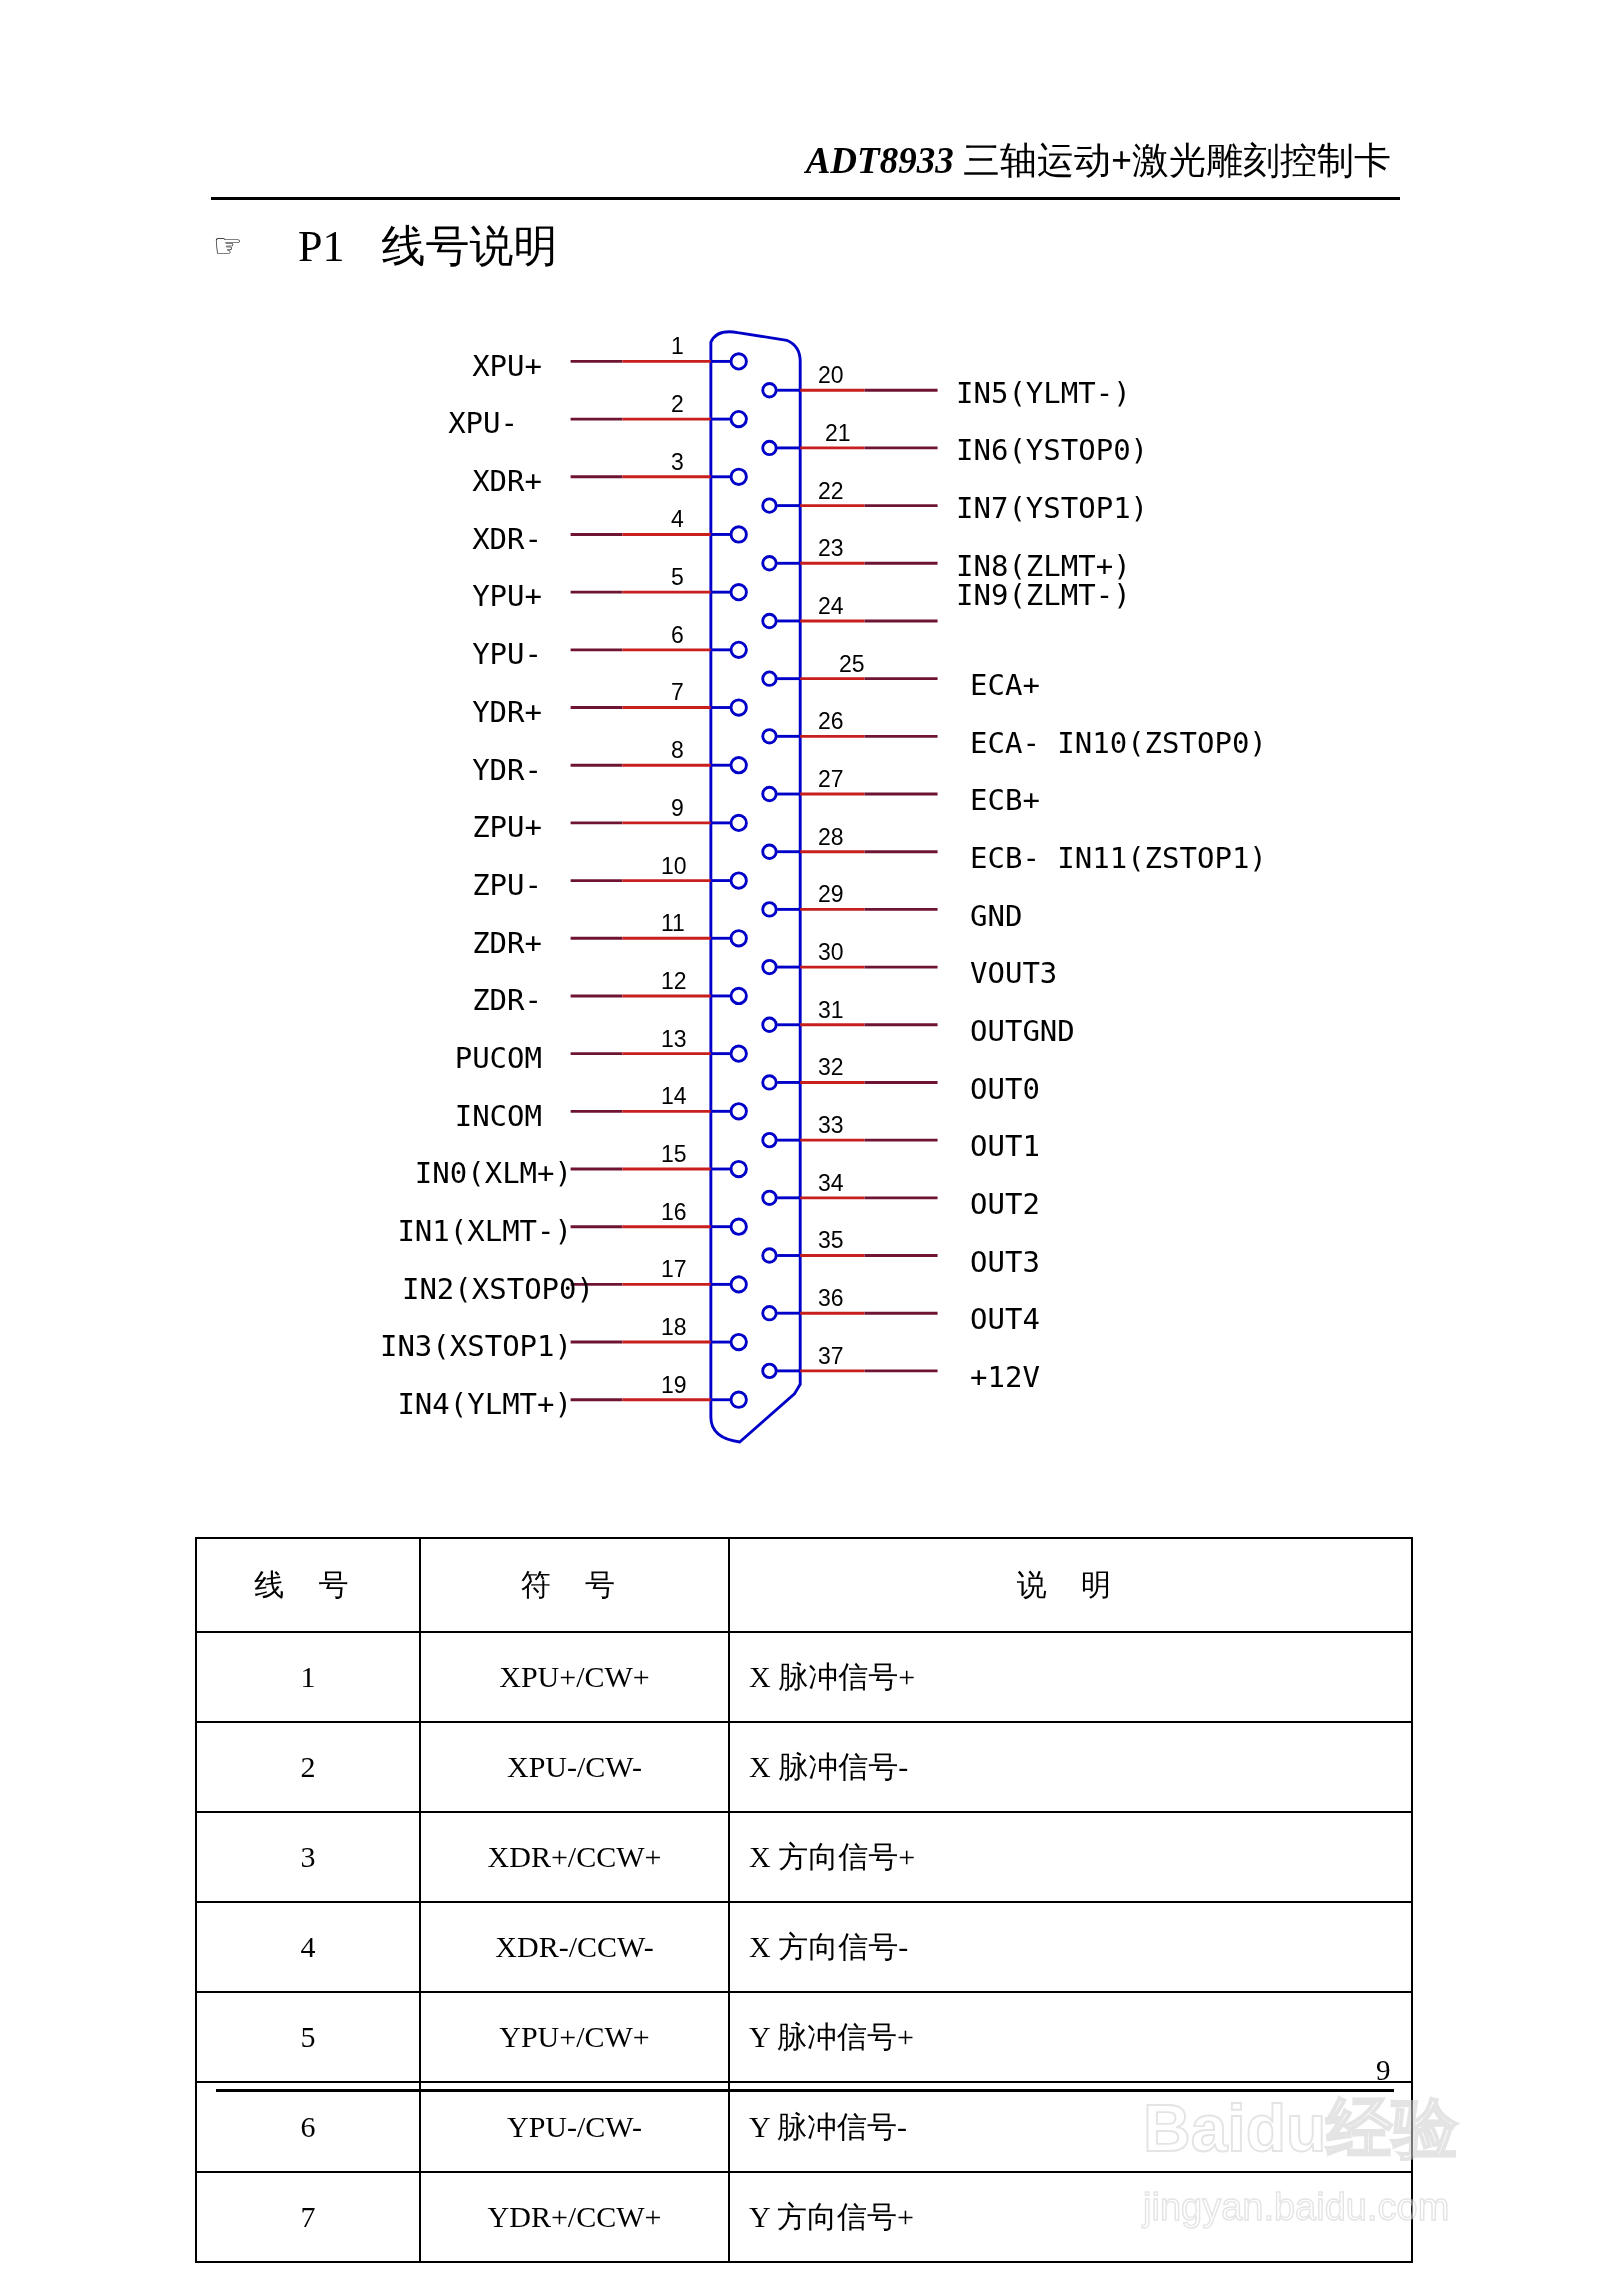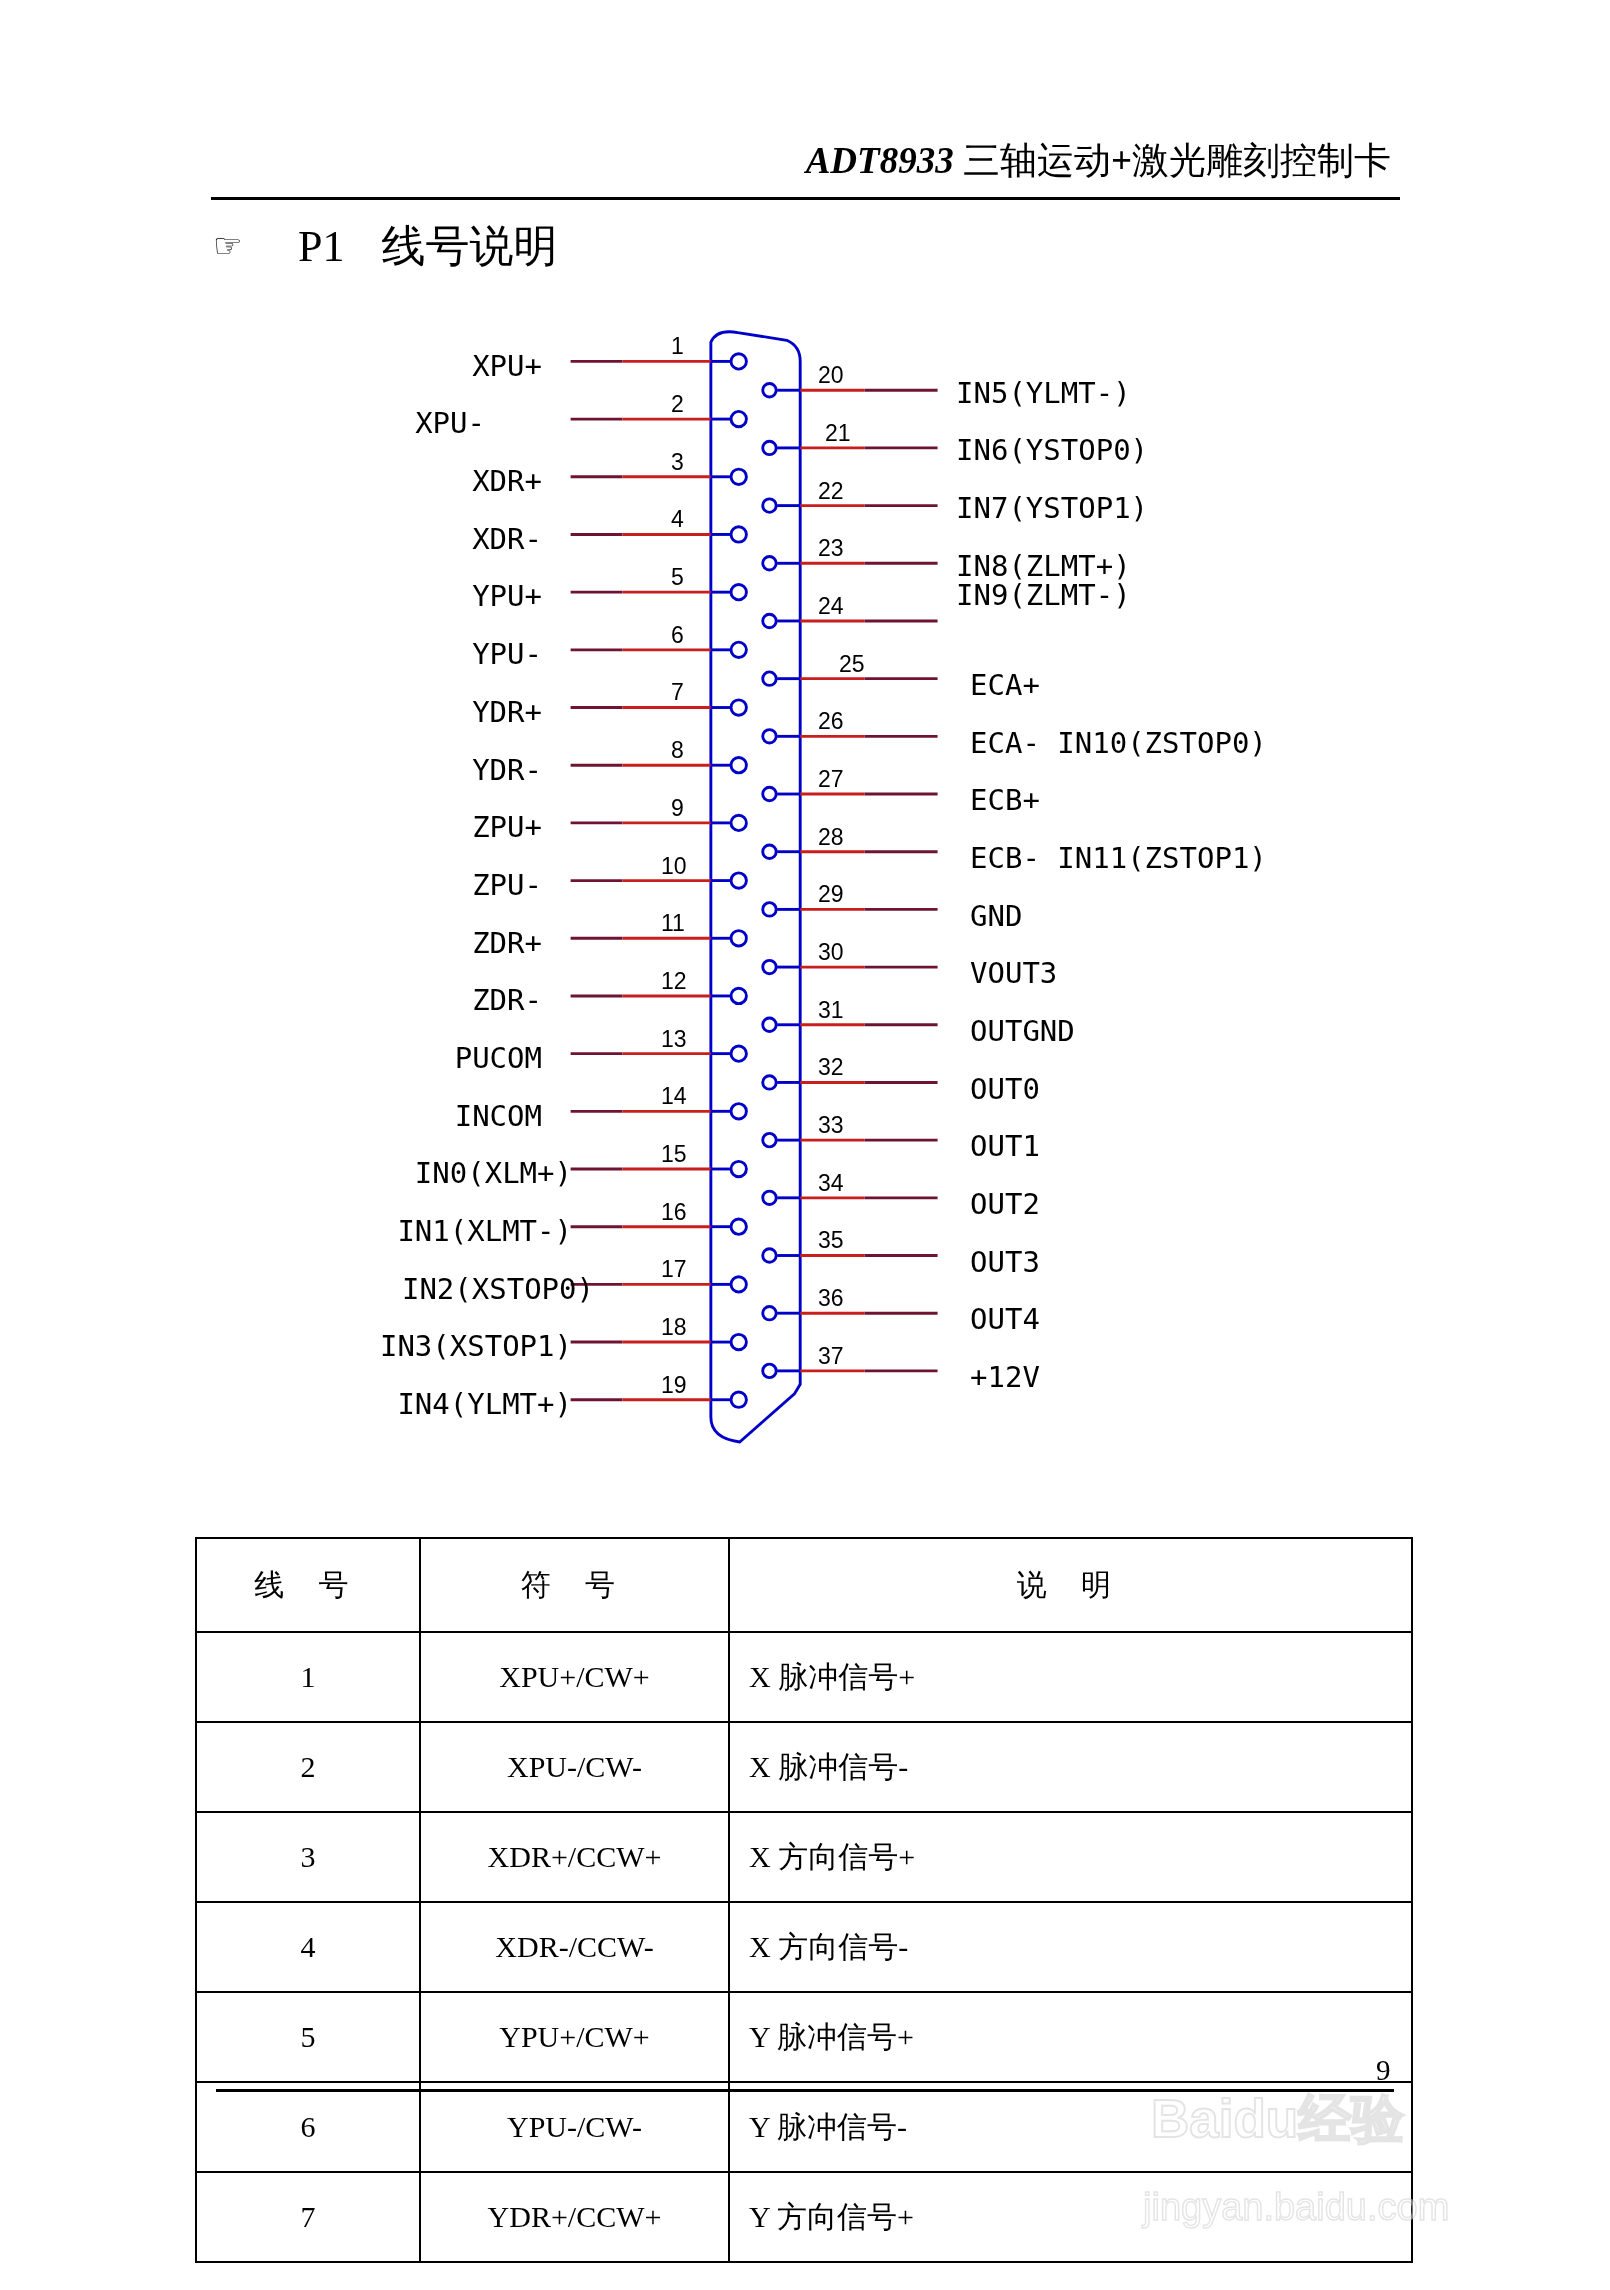--- a/index.html
+++ b/index.html
@@ -22,21 +22,21 @@
   table.pin-table { position: absolute; left: 195px; top: 1537px; width: 1218px;
                     border-collapse: collapse; font-size: 30px; }
   table.pin-table td, table.pin-table th { border: 2.9px solid #000; height: 56px; padding: 16px; font-weight: normal; }
   table.pin-table th { height: 60px; letter-spacing: 13.4px; }
   .c1 { width: 190px; text-align: center; }
   .c2 { width: 275px; text-align: center; }
   .c3 { text-align: left; padding-left: 19px !important; }
   .footer-rule { position: absolute; left: 216px; top: 2089px; width: 1178px; height: 2.9px; background: #000; }
   .page-number { position: absolute; left: 1376px; top: 2054px; font-size: 29px; }
   .watermark { position: absolute; left: 1143px; top: 2046px; width: 384px; height: 211px; opacity: 0.55; }
-  .wm-logo { position: absolute; left: 8px; top: 38px; font-family: "Liberation Sans", sans-serif; font-size: 53px;
+  .wm-logo { position: absolute; left: 0; top: 38px; font-family: "Liberation Sans", sans-serif; font-size: 66px;
              font-weight: bold; color: #fff; -webkit-text-stroke: 1.9px #cfcfcf; white-space: nowrap; }
   .wm-url { position: absolute; left: 0; top: 140px; font-family: "Liberation Sans", sans-serif; font-size: 38px;
             color: #fff; -webkit-text-stroke: 1.4px #cfcfcf; white-space: nowrap; }
 </style>
 </head>
 <body>
 
 <div class="header-title">
   <span class="model">ADT8933</span><span> 三轴运动</span><span class="plus">+</span><span>激光雕刻控制卡</span>
 </div>
@@ -196,21 +196,21 @@
       <line x1="833" y1="1366.8" x2="900" y2="1366.8" stroke="#c81e1e" stroke-width="3"></line>
       <line x1="900" y1="1366.8" x2="976" y2="1366.8" stroke="#6e1432" stroke-width="3"></line>
       <circle cx="801" cy="1426.85" r="7" fill="#fff" stroke="#0000c8" stroke-width="3"></circle>
       <line x1="809" y1="1426.85" x2="833" y2="1426.85" stroke="#0000c8" stroke-width="3"></line>
       <line x1="833" y1="1426.85" x2="900" y2="1426.85" stroke="#c81e1e" stroke-width="3"></line>
       <line x1="900" y1="1426.85" x2="976" y2="1426.85" stroke="#6e1432" stroke-width="3"></line>
     </svg>
 <div class="pin-num" style="left: 671px; top: 334px;">1</div>
     <div class="pin-label left" style="right: 1068px; top: 350px;">XPU+</div>
     <div class="pin-num" style="left: 671px; top: 392px;">2</div>
-    <div class="pin-label left" style="right: 1125px; top: 407px;">XPU-</div>
+    <div class="pin-label left" style="right: 1092px; top: 407px;">XPU-</div>
     <div class="pin-num" style="left: 671px; top: 450px;">3</div>
     <div class="pin-label left" style="right: 1068px; top: 465px;">XDR+</div>
     <div class="pin-num" style="left: 671px; top: 507px;">4</div>
     <div class="pin-label left" style="right: 1068px; top: 523px;">XDR-</div>
     <div class="pin-num" style="left: 671px; top: 565px;">5</div>
     <div class="pin-label left" style="right: 1068px; top: 580px;">YPU+</div>
     <div class="pin-num" style="left: 671px; top: 623px;">6</div>
     <div class="pin-label left" style="right: 1068px; top: 638px;">YPU-</div>
     <div class="pin-num" style="left: 671px; top: 680px;">7</div>
     <div class="pin-label left" style="right: 1068px; top: 696px;">YDR+</div>

